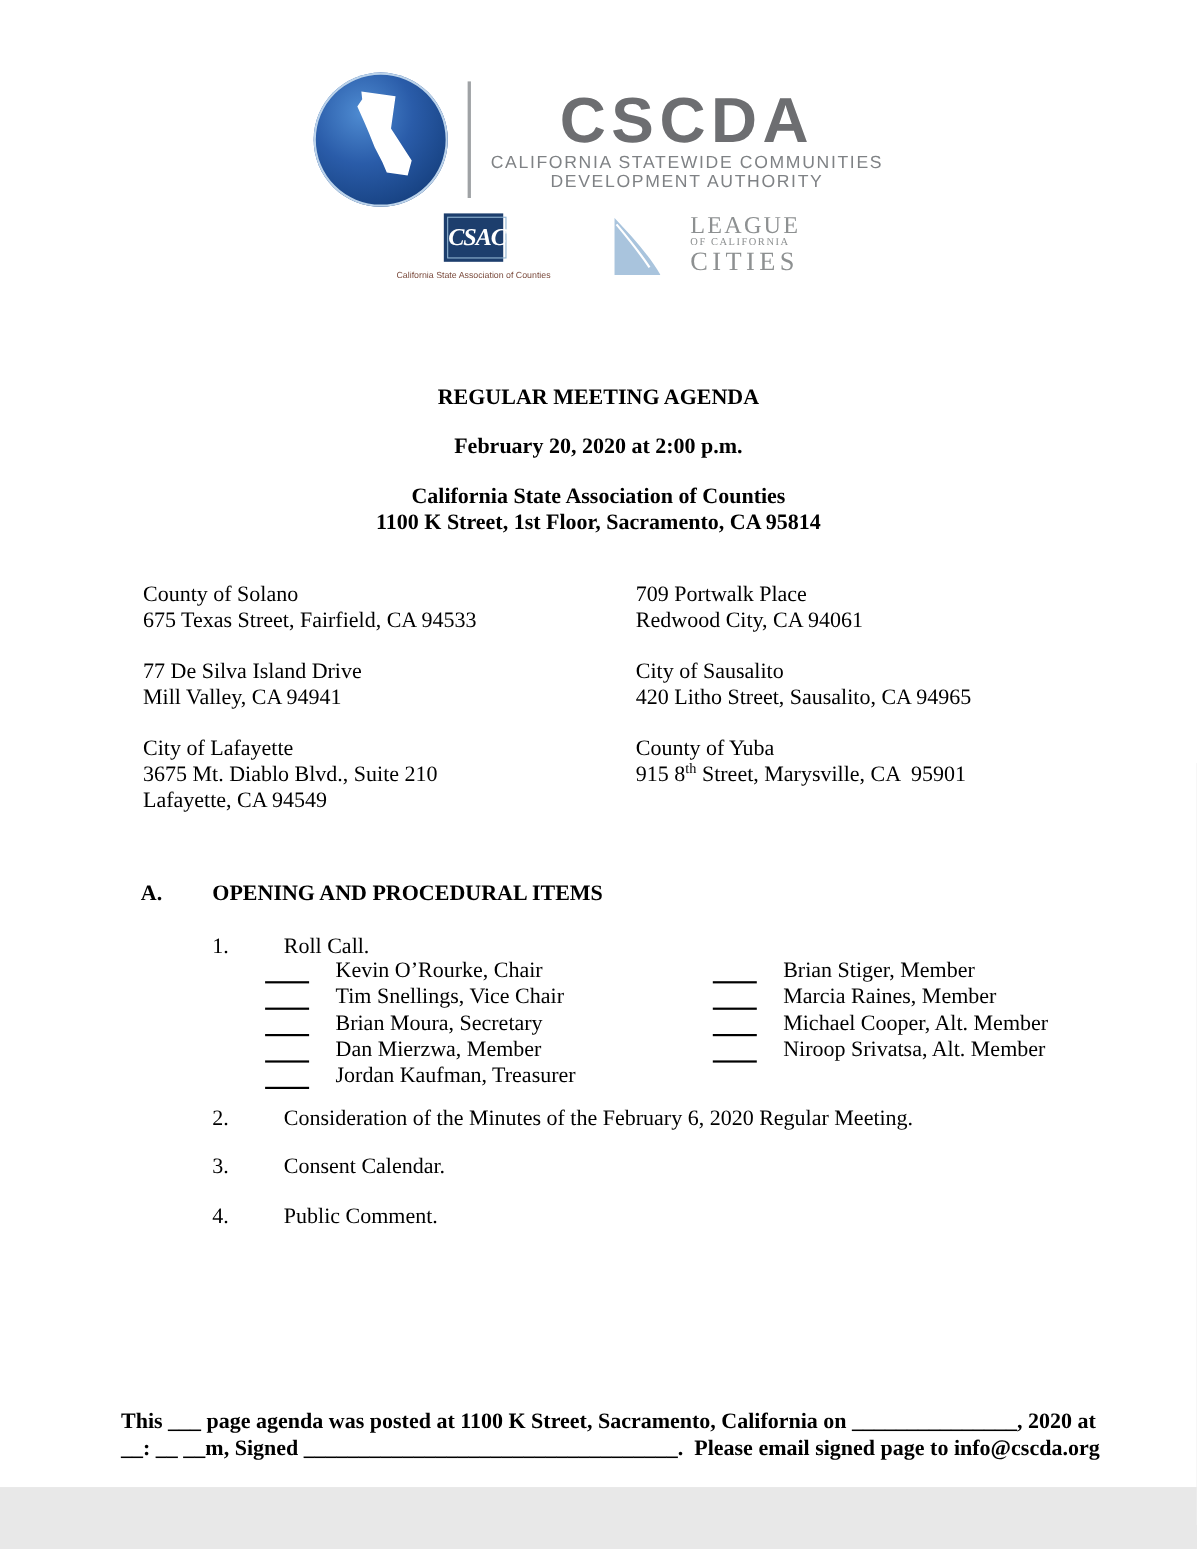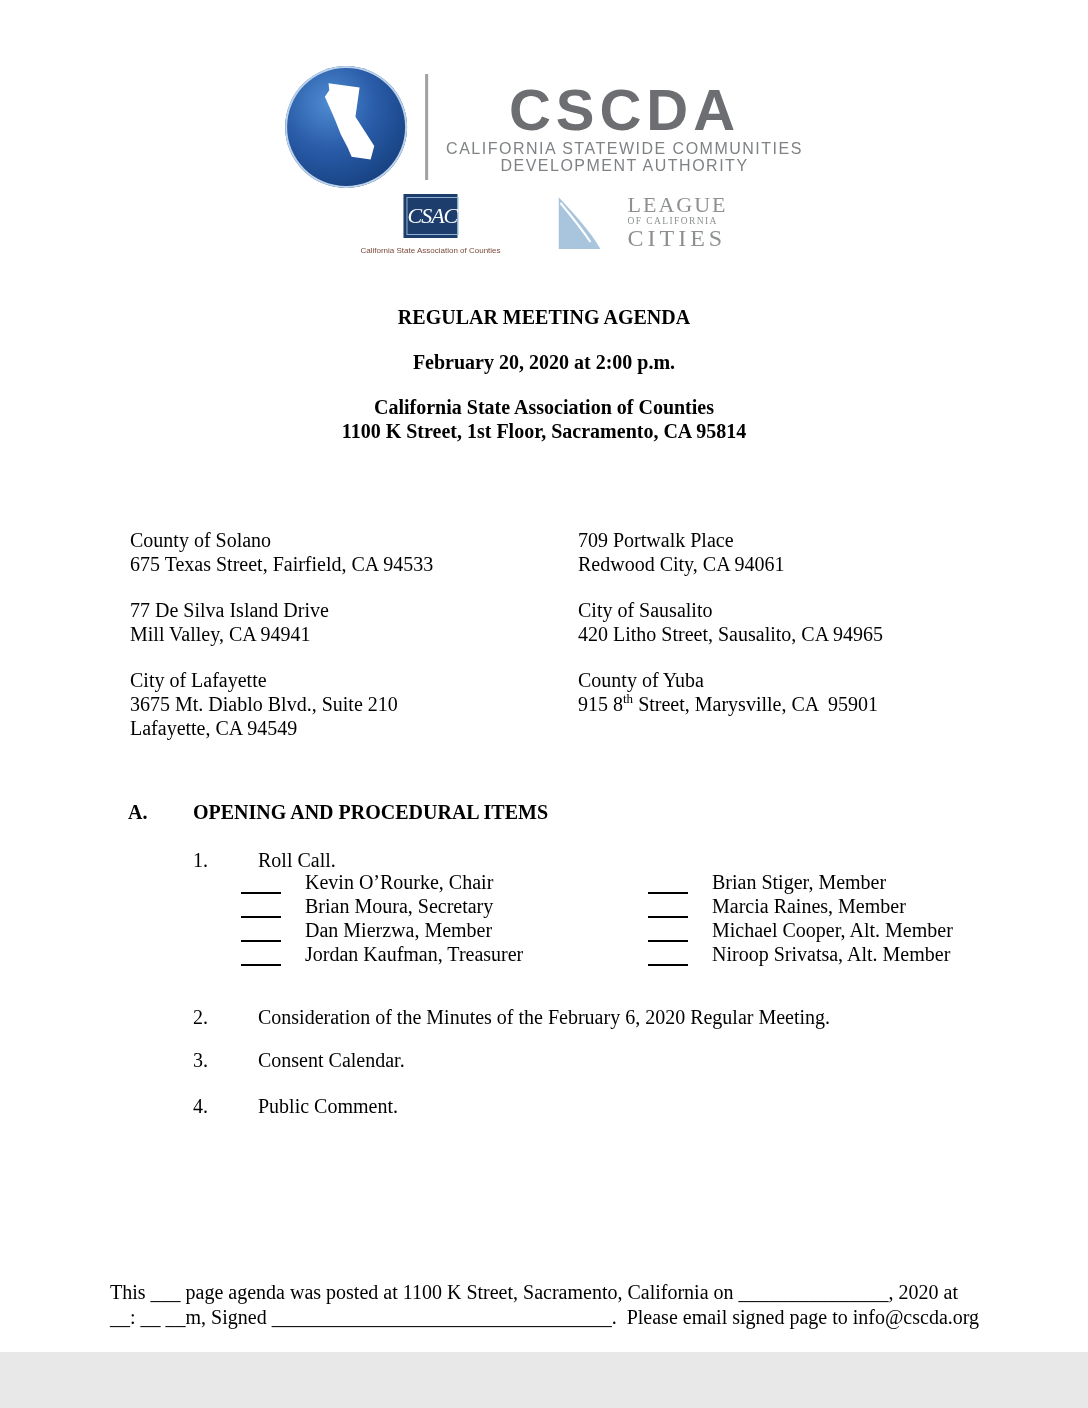--- a/index.html
+++ b/index.html
@@ -20,34 +20,34 @@
   .cscda-text { text-align:center; font-family:"Liberation Sans", sans-serif; color:#6d6e71; }
   .cscda-acronym { font-size:58px; font-weight:bold; letter-spacing:5px; line-height:60px; }
   .cscda-sub { font-size:16px; letter-spacing:1.5px; line-height:17px; color:#7f8285; }
 
   
   .logo-row { position:absolute; top:194px; left:50%; transform:translateX(-50%);
     display:flex; align-items:flex-start; gap:58px; }
   .csac { display:flex; flex-direction:column; align-items:center; }
   .csac-square { width:54px; height:44px; background:#1d3e6d; display:flex; padding:3px; box-sizing:border-box; }
   .csac-inner { flex:1; border:1px solid #8fb3d1; display:flex; align-items:center; justify-content:center; }
-  .csac-acronym { color:#fff; font-style:italic; font-weight:normal; font-size:22px; line-height:22px;
+  .csac-acronym { color:#fff; font-style:italic; font-weight:bold; font-size:22px; line-height:22px;
     font-family:"Liberation Serif", serif; letter-spacing:-1px; }
   .csac-caption { margin-top:8px; font-size:8px; line-height:9px; color:#7a4a3c;
     font-family:"Liberation Sans", sans-serif; white-space:nowrap; }
-  .league { display:flex; align-items:center; gap:27px; }
+  .league { display:flex; align-items:flex-end; gap:27px; }
   .league-text { font-family:"Liberation Serif", serif; color:#8d9091; }
   .league-l1 { font-size:22px; line-height:21px; letter-spacing:2px; }
   .league-l2 { font-size:9.5px; line-height:11px; letter-spacing:1.4px; margin-top:1px; }
   .league-l3 { font-size:24px; line-height:23px; letter-spacing:4px; }
 
   
   .title-block { position:absolute; top:305px; left:0; width:100%; text-align:center; }
   .tb-bold { font-weight:bold; }
-  .tb-title { margin-bottom:21px; }
+  .tb-title { margin-bottom:21px;margin-top:44px; }
   .tb-date { margin-bottom:21px; }
   .tb-addr { margin-bottom:19px; }
 
   
   .locations { position:absolute; top:528px; left:130px; width:830px;
     display:grid; grid-template-columns:448px 1fr; row-gap:22px; }
   sup.ord { font-size:13px; line-height:0; vertical-align:super; }
 
   
   .section-a { position:absolute; top:800px; left:128px; display:flex; font-weight:bold; }
@@ -58,21 +58,21 @@
   .item-3 { top:1048px; }
   .item-4 { top:1094px; }
   .rollcall { position:absolute; top:870px; }
   .rollcall-left  { left:241px; }
   .rollcall-right { left:648px; }
   .rc-entry { height:24px; display:flex; align-items:flex-end; }
   .rc-blank { width:40px; height:18px; border-bottom:2px solid #000; margin-right:24px; flex:0 0 auto; }
   .rc-name { line-height:24px; white-space:nowrap; }
 
   
-  .footer { position:absolute; top:1280px; left:110px; font-weight:normal; line-height:25px; }
+  .footer { position:absolute; top:1280px; left:110px; font-weight:bold; line-height:25px; }
   .footer div { white-space:nowrap; }
 </style>
 </head>
 <body>
 
 <div class="page">
 
   <div class="cscda-logo">
     <div class="cscda-circle">
       <svg width="68" height="86" viewBox="0 0 78 98">
@@ -156,20 +156,24 @@
     <span>Roll Call.</span>
   </div>
 
   <div class="rollcall rollcall-left">
     <div class="rc-entry">
         <span class="rc-blank"></span>
         <span class="rc-name">Kevin O’Rourke, Chair</span>
       </div>
     <div class="rc-entry">
         <span class="rc-blank"></span>
+        <span class="rc-name">Tim Snellings, Vice Chair</span>
+      </div>
+    <div class="rc-entry">
+        <span class="rc-blank"></span>
         <span class="rc-name">Brian Moura, Secretary</span>
       </div>
     <div class="rc-entry">
         <span class="rc-blank"></span>
         <span class="rc-name">Dan Mierzwa, Member</span>
       </div>
     <div class="rc-entry">
         <span class="rc-blank"></span>
         <span class="rc-name">Jordan Kaufman, Treasurer</span>
       </div>

